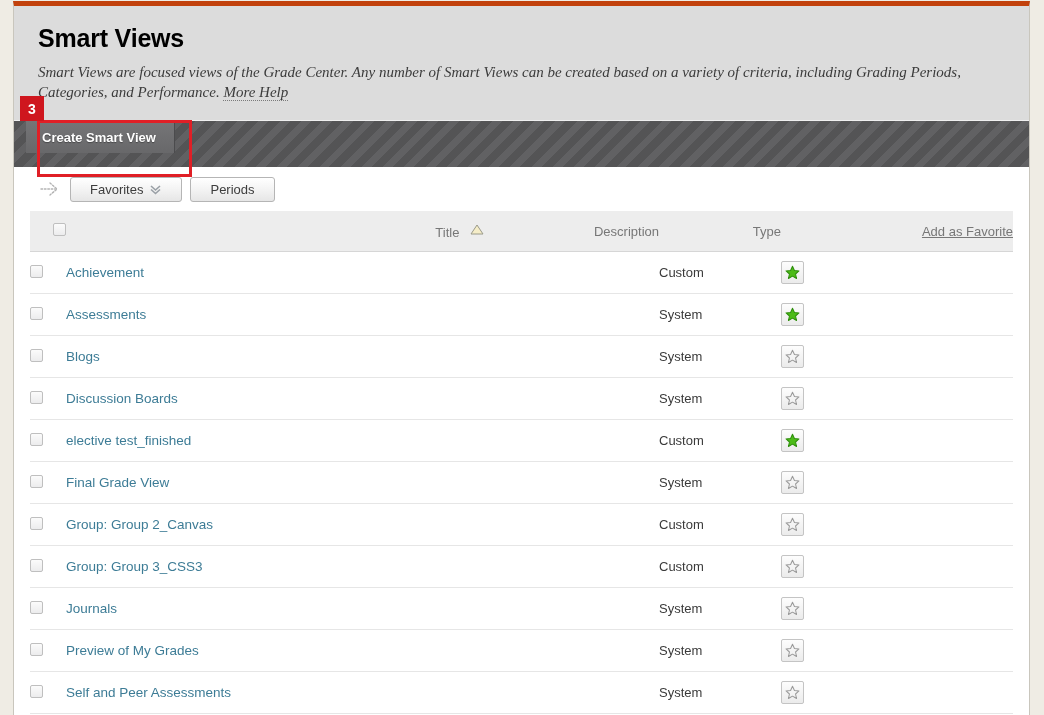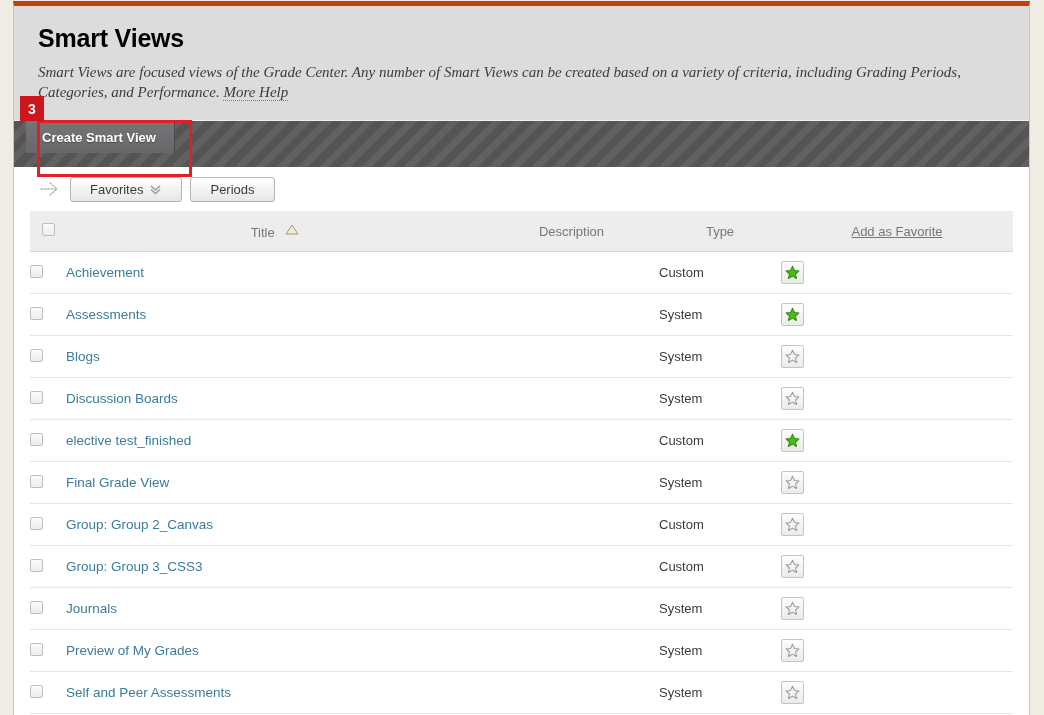--- a/index.html
+++ b/index.html
@@ -151,21 +151,21 @@
 
   table.list-table {
     width: 100%;
     border-collapse: collapse;
     table-layout: fixed;
   }
   table.list-table th {
     background: #ededed;
     height: 40px;
     font-weight: normal;
-    text-align: center;
+    text-align: right;
     font-size: 13px;
     color: #777777;
     padding: 0;
     vertical-align: middle;
     border-bottom: 1px solid #d6d6d6;
   }
   th.col-check { width: 36px; padding-left: 10px; background: #ededed; }
   th.col-title {
     background: #d0d0d0;
     color: #1f1f1f;

